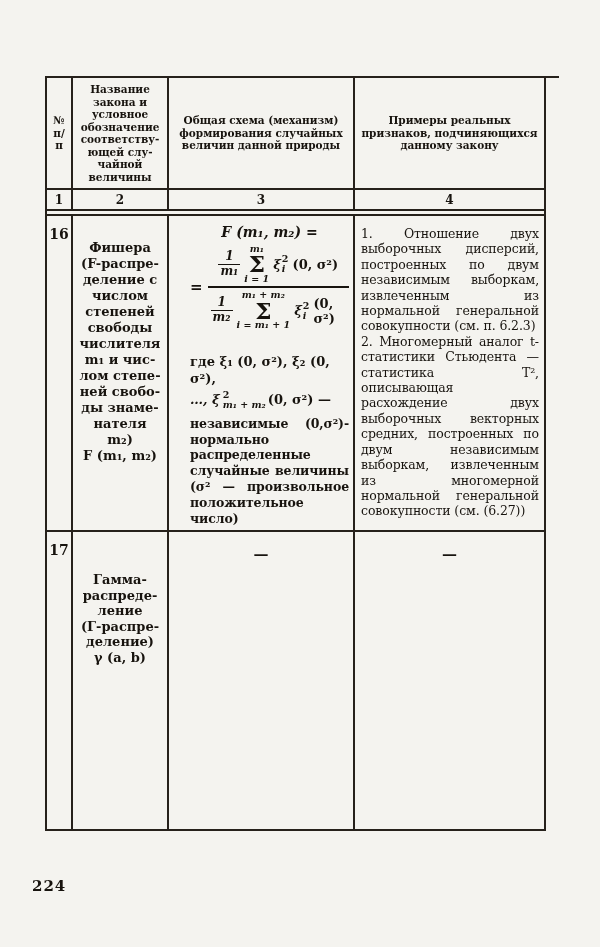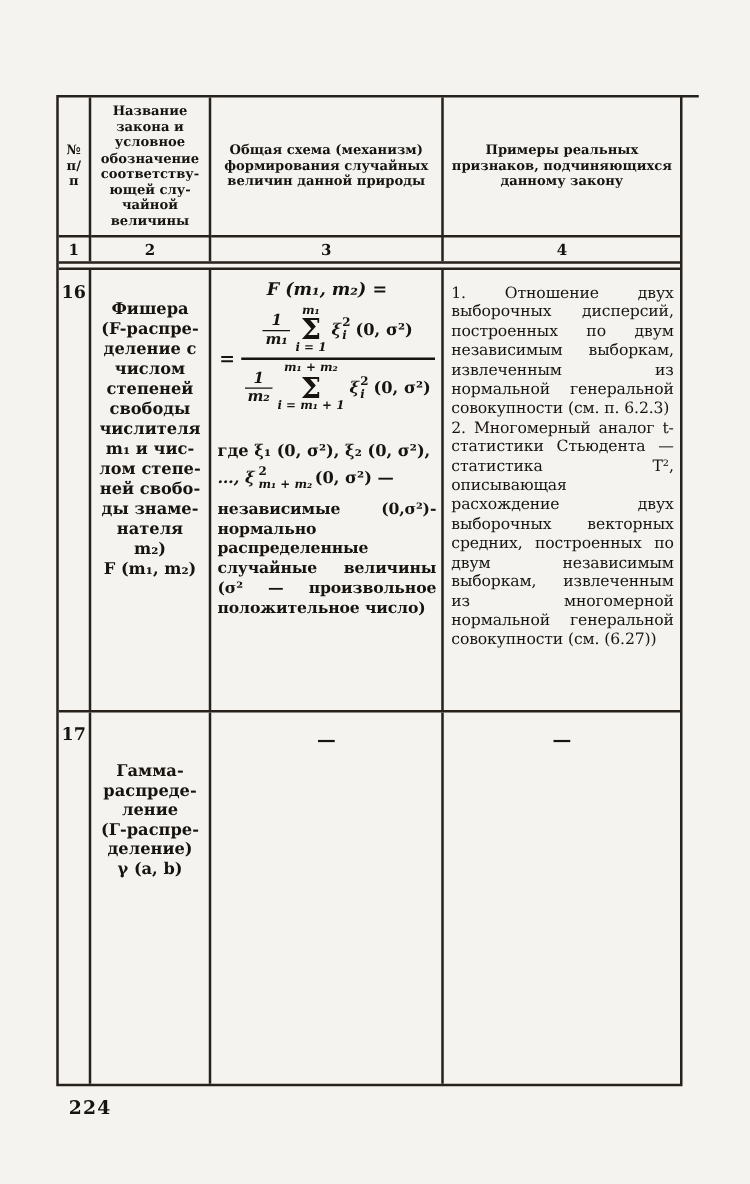--- a/index.html
+++ b/index.html
@@ -40,21 +40,21 @@
   }
   .numrow > div{
     height:21px;
     display:flex;align-items:center;justify-content:center;
     font-size:12px;font-weight:700;
     border-top:2px solid var(--line);
   }
   .dblrule{height:3px;border-top:2px solid var(--line);border-bottom:2px solid var(--line);}
 
   
-  .row16{height:352px;}
+  .row16{height:314px;}
   .row17{height:297px;border-top:2px solid var(--line);}
 
   .cell{overflow:hidden;}
   .cell-num{
     font-size:14px;font-weight:700;text-align:center;padding-top:10px;
   }
   .cell-name{
     font-size:13px;font-weight:700;line-height:16px;
     text-align:center;white-space:pre-line;padding-top:24px;
   }
@@ -66,41 +66,41 @@
   
   .cell-examples{padding:10px 5px 0 6px;}
   .cell-examples p{
     margin:0;
     font-size:12.5px;line-height:15.4px;font-weight:400;
     text-align:justify;
     letter-spacing:-0.1px;
   }
 
   
-  .cell-scheme{padding:8px 4px 0 5px;font-weight:700;}
+  .cell-scheme{padding:8px 4px 0 21px;font-weight:700;}
   .it{font-style:italic;}
   .f-head{text-align:center;font-size:14px;margin-bottom:4px;}
   .f-eq{display:flex;align-items:center;justify-content:center;gap:5px;margin-bottom:6px;}
   .f-eqsign{font-size:15px;}
   .bigfrac{display:inline-flex;flex-direction:column;align-items:center;}
   .fbar{width:100%;border-top:2px solid var(--ink);margin:2px 0;}
   .f-part{display:flex;align-items:center;gap:4px;font-size:13px;padding:0 3px;}
   .sfrac{display:inline-flex;flex-direction:column;align-items:center;font-size:12px;line-height:1.15;}
   .sfrac .sfb{border-top:1.5px solid var(--ink);padding:0 2px;}
   .sum{display:inline-flex;flex-direction:column;align-items:center;line-height:1;}
   .sum .lim{font-size:9.5px;font-style:italic;line-height:1.1;white-space:nowrap;}
   .sum .sig{font-size:23px;line-height:0.85;font-weight:700;}
   .xi{display:inline-flex;align-items:center;}
   .ss{display:inline-flex;flex-direction:column;align-items:flex-start;font-size:9.5px;line-height:1.05;vertical-align:middle;margin-left:1px;}
   .f-where{font-size:13px;line-height:17px;margin-top:22px;white-space:pre-line;}
   .f-where2{font-size:13px;margin-top:3px;display:flex;align-items:center;gap:2px;}
   .f-note{margin:6px 0 0 0;font-size:12.5px;line-height:15.8px;text-align:justify;letter-spacing:-0.1px;}
 
   .pagenum{
-    position:absolute;left:55px;top:877px;
+    position:absolute;left:32px;top:877px;
     font-size:15px;font-weight:600;letter-spacing:1px;
   }
 </style>
 </head>
 <body>
 
 <div class="page">
   <div class="scan-table">
     <div class="top-overhang"></div>
 

